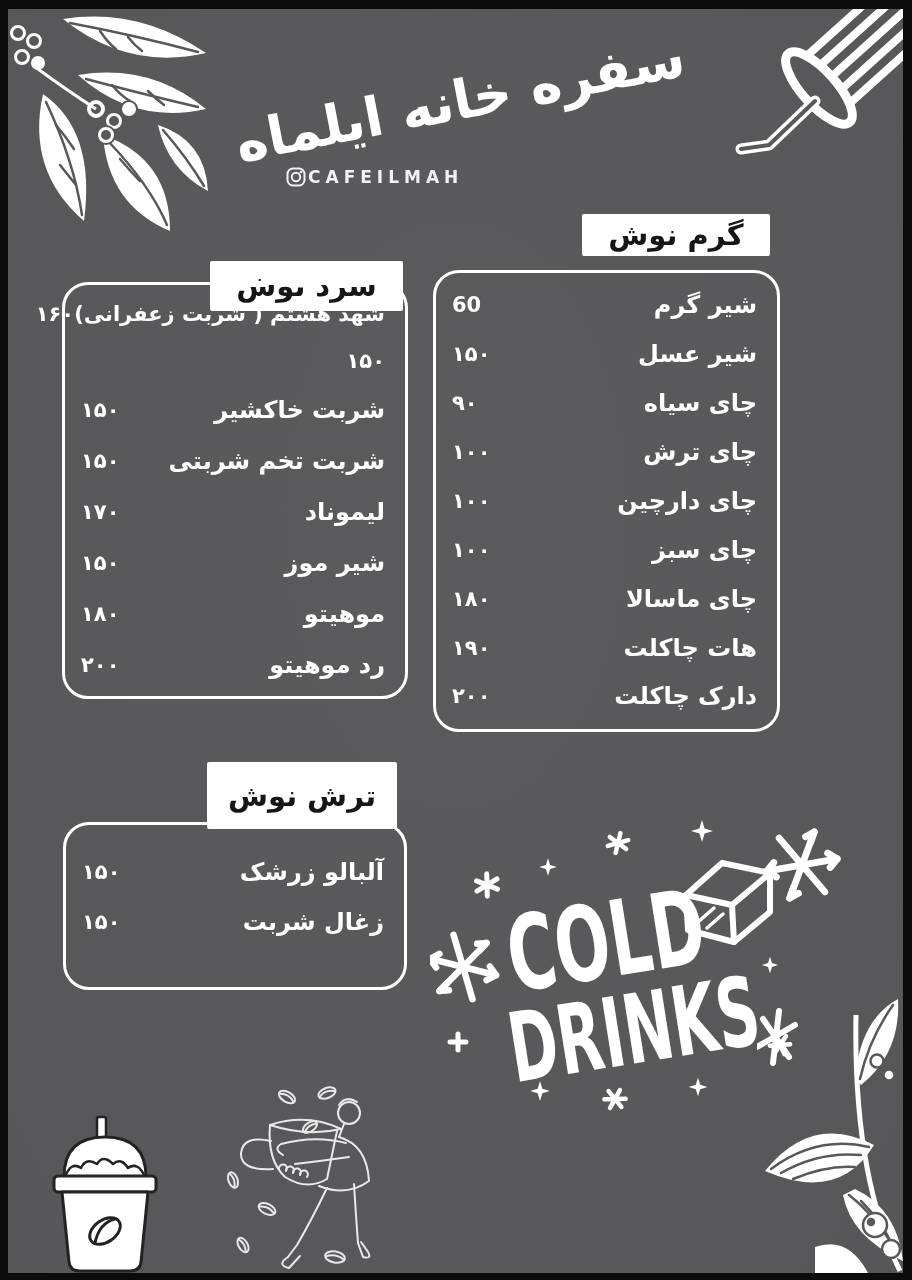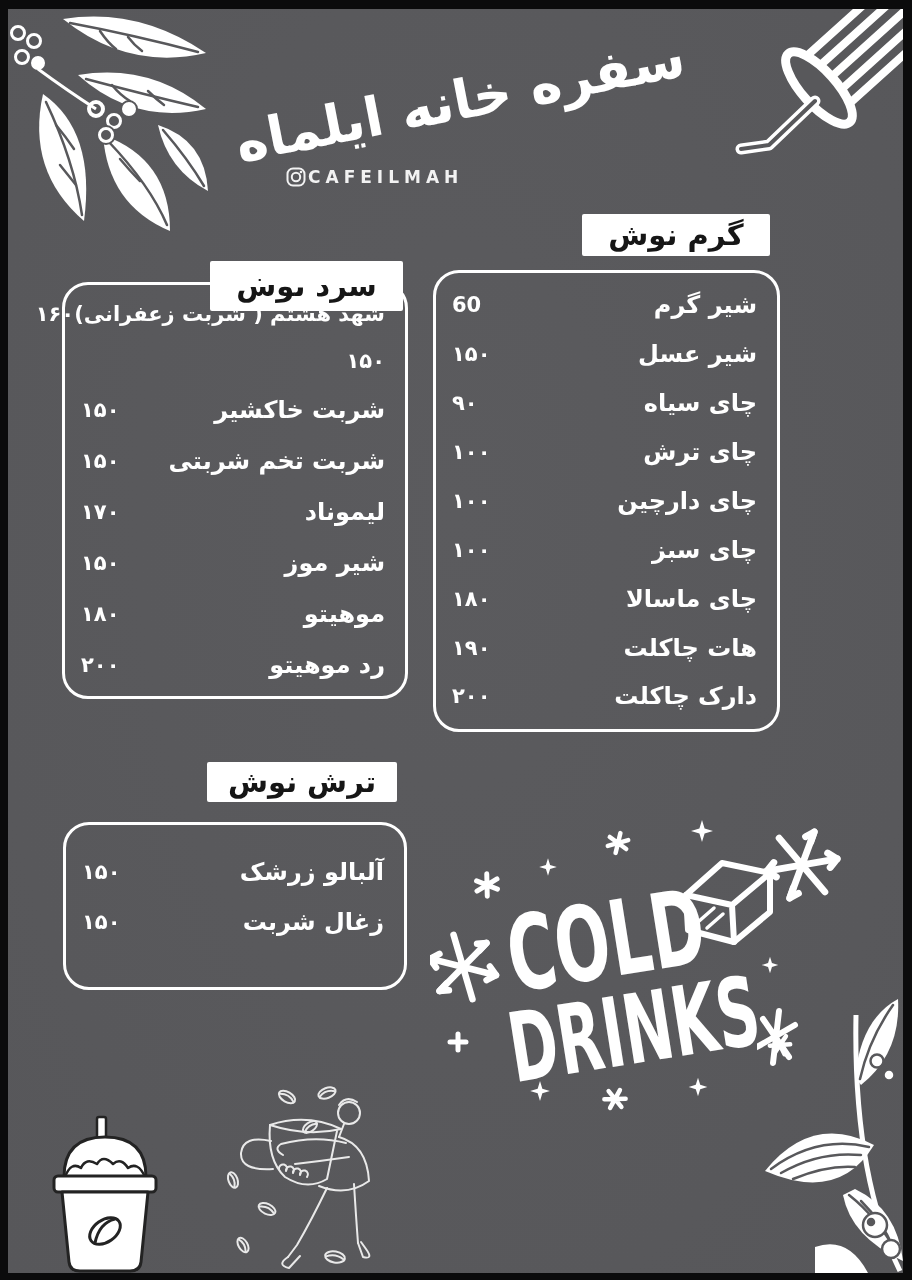--- a/index.html
+++ b/index.html
@@ -14,21 +14,21 @@
         transform:rotate(-11deg);color:#fff;font-size:54px;font-weight:bold;
         direction:rtl;white-space:nowrap;letter-spacing:-1px;}
   .handle{position:absolute;left:278px;top:158px;display:flex;align-items:center;gap:2px;
           color:#f2f2f2;font-weight:bold;font-size:17px;letter-spacing:5px;}
 
   
   .hdr{position:absolute;background:#fff;color:#161616;font-weight:bold;font-size:29px;
        display:flex;align-items:center;justify-content:center;border-radius:2px;direction:rtl;}
   .hdr-cold{left:202px;top:204px;width:193px;height:50px;margin-top:48px;}
   .hdr-hot{left:574px;top:205px;width:188px;height:42px;}
-  .hdr-sour{left:199px;top:753px;width:190px;height:40px;}
+  .hdr-sour{left:199px;top:753px;width:190px;height:67px;}
 
   
   .mbox{position:absolute;border:3px solid #fff;border-radius:26px;box-sizing:border-box;
         display:flex;flex-direction:column;}
   .mbox-cold{left:54px;top:273px;width:346px;height:417px;justify-content:space-around;padding:6px 0;}
   .mbox-hot{left:425px;top:261px;width:347px;height:462px;justify-content:space-around;padding:8px 0;}
   .mbox-sour{left:55px;top:813px;width:344px;height:168px;justify-content:flex-start;padding-top:22px;}
   .row{display:flex;justify-content:space-between;align-items:center;direction:rtl;
        padding:0 20px 0 16px;}
   .mbox-sour .row{height:50px;}

